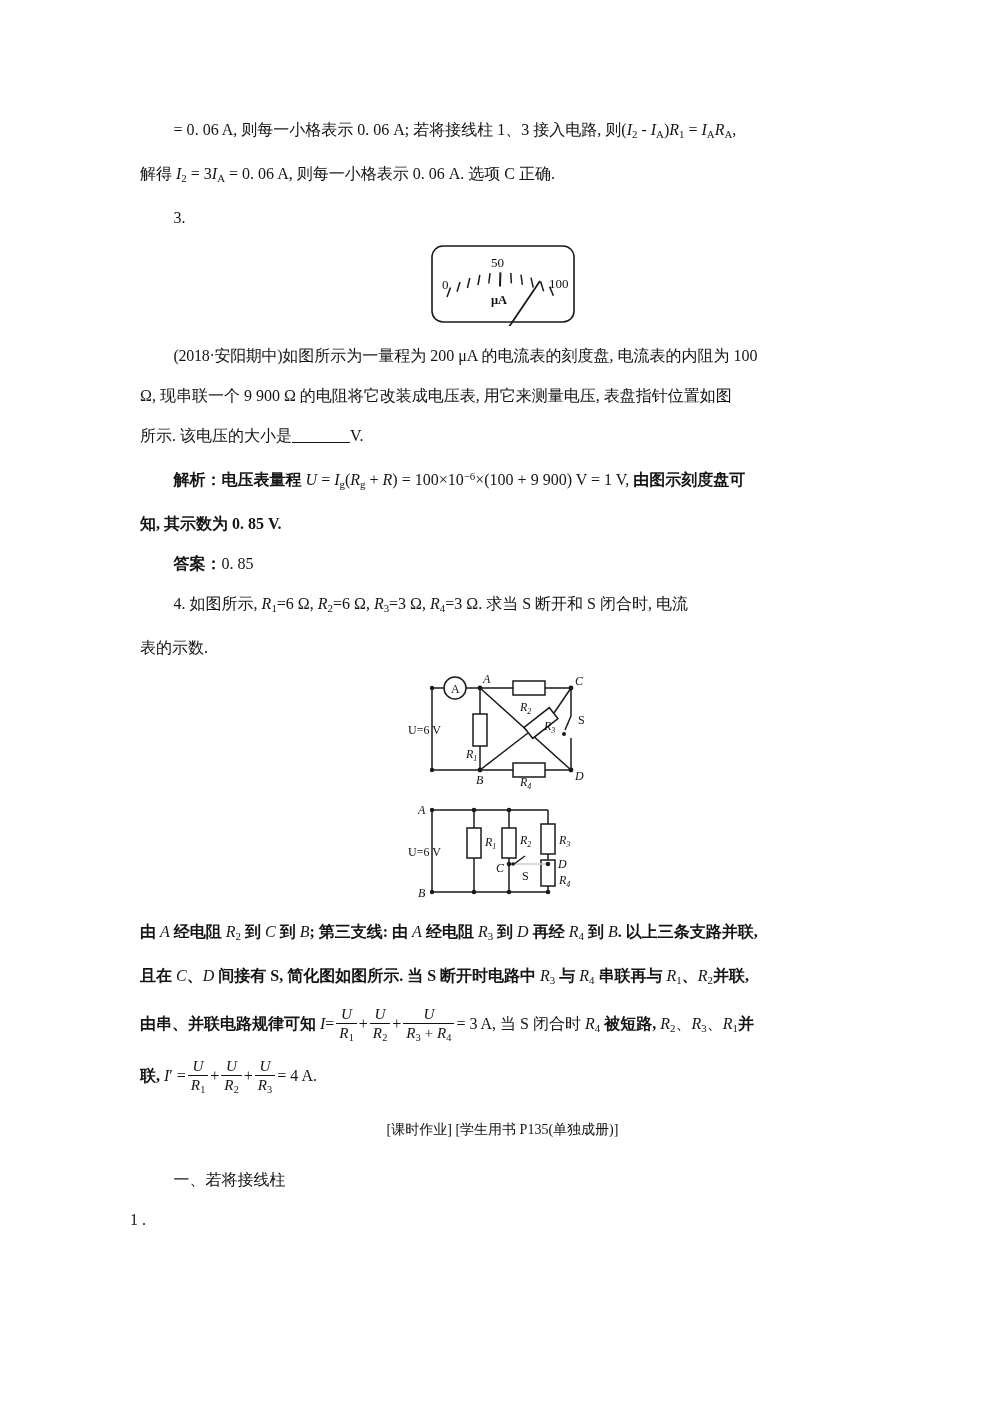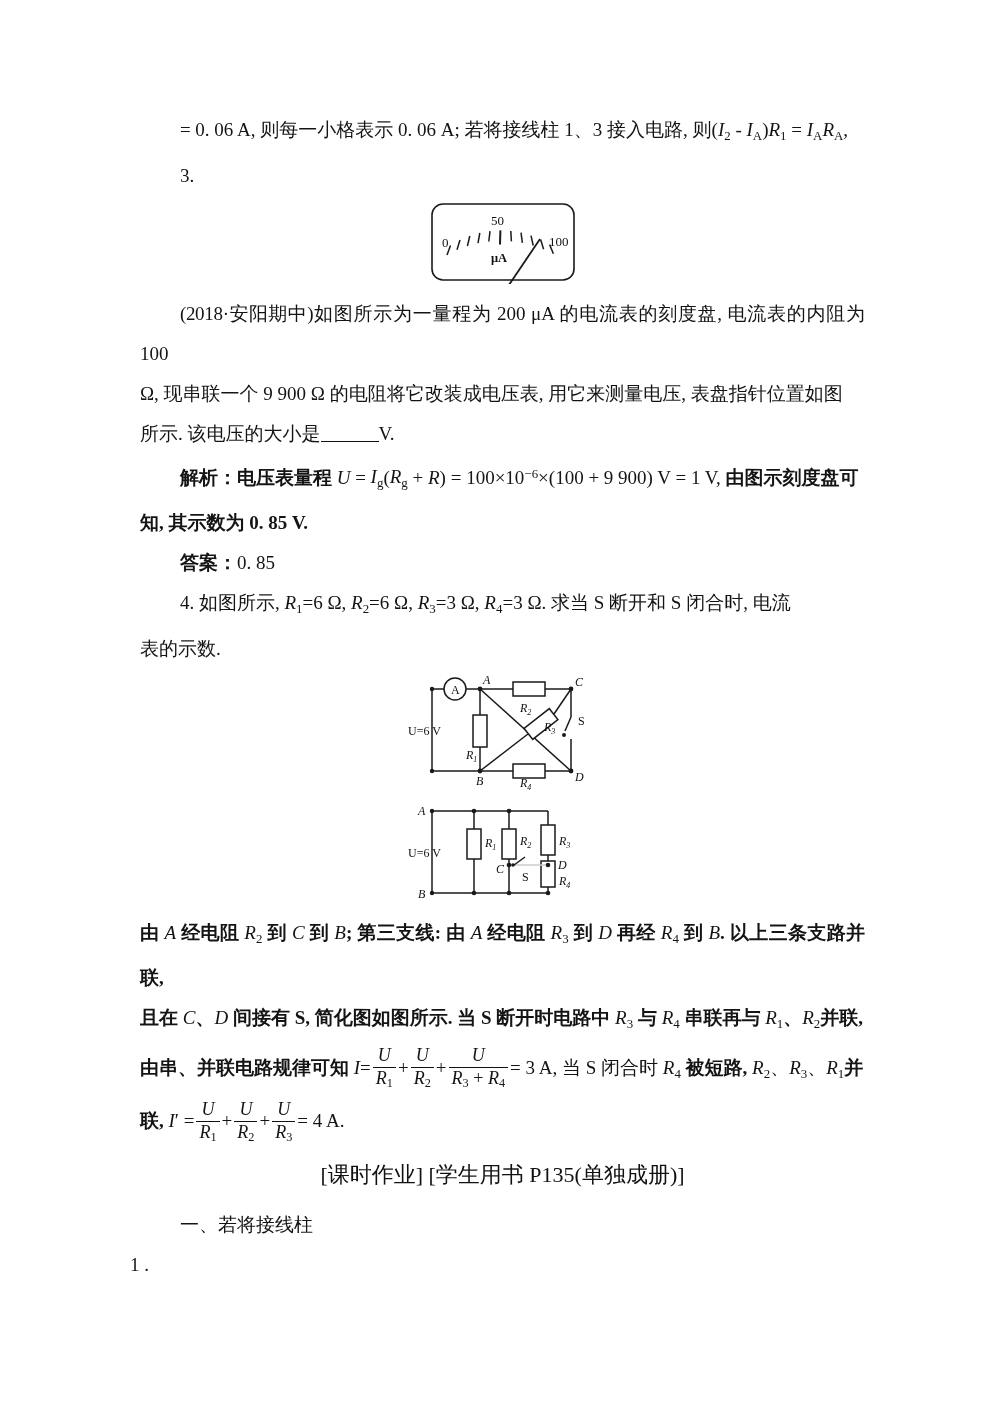--- a/index.html
+++ b/index.html
@@ -24,21 +24,21 @@
   }
   .body-col {
     position: absolute;
     left: 140px;
     top: 0;
     width: 725px;
   }
 
   
   .para {
-    font-size: 19px;
+    font-size: 16px;
     line-height: 40px;
     text-align: justify;
     text-justify: inter-ideograph;
     margin: 0;
     color: #141414;
   }
   .indent { text-indent: 2.1em; }
 
   
   i.v { font-style: italic; font-family: "Liberation Serif", serif; }
@@ -90,39 +90,45 @@
   .figwrap {
     width: 100%;
     text-align: center;
   }
   .meter-fig { margin: 4px 0 6px 0; }
   .circ-fig  { margin: 0; }
 
   
   .centerline {
     text-align: center;
-    font-size: 22px;
+    font-size: 14px;
     line-height: 40px;
   }
 
   svg { display: inline-block; }
 </style>
 </head>
 <body>
 
 <div class="page">
   <div class="body-col">
 
     <p class="para indent" style="margin-top:110px;">
       <span>= 0</span><span>. 06 A, 则每一小格表示 0</span><span>. 06 A; 若将接线柱 1、3 接入电路, 则(</span><i class="v"><span>I</span><sub>2</sub></i> -
       <i class="v"><span>I</span><sub>A</sub></i><span>)</span><i class="v"><span>R</span><sub>1</sub></i>
       <span>=</span>
       <i class="v"><span>I</span><sub>A</sub></i><i class="v"><span>R</span><sub>A</sub></i>,
     </p>
 
+    <p class="para">
+      <span>解得</span>
+      <i class="v"><span>I</span><sub>2</sub></i> =
+      <span class="num">3</span><i class="v"><span>I</span><sub>A</sub></i>
+      <span>= 0. 06 A, 则每一小格表示 0. 06 A. 选项 C 正确.</span>
+    </p>
 
     <p class="para indent">3.</p>
 
     <div class="figwrap meter-fig">
       <svg width="160" height="84" viewBox="0 0 160 84">
 
         <rect x="9" y="4" width="142" height="76" rx="11" ry="11" fill="#ffffff" stroke="#1a1a1a" stroke-width="1.6"></rect>
 
         <g stroke="#1a1a1a" stroke-width="1.5" fill="none">
 

